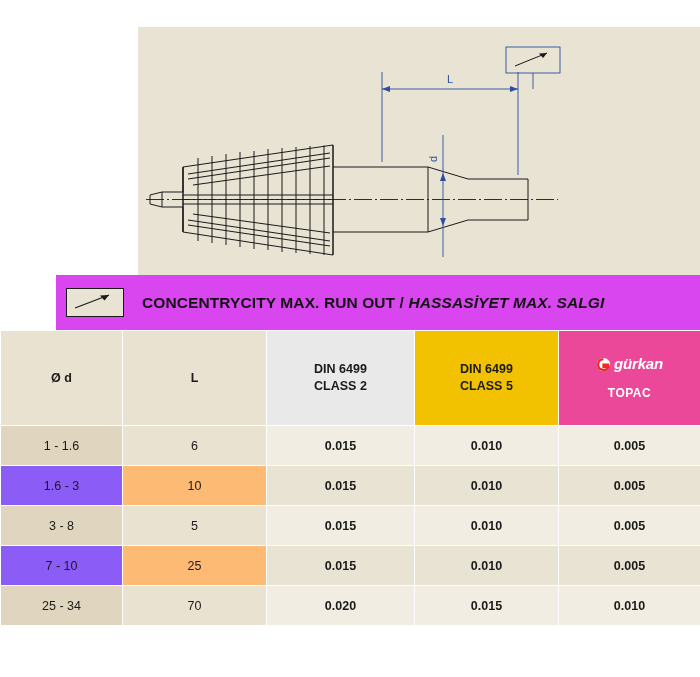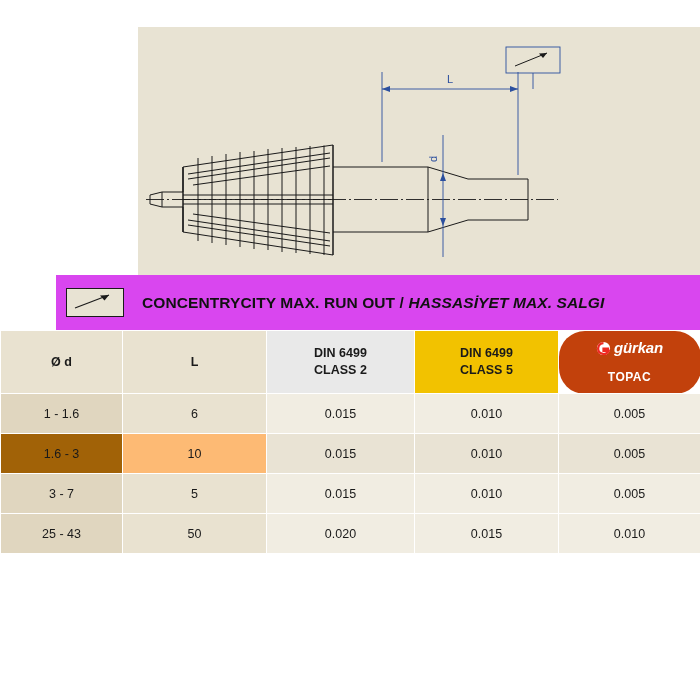--- a/index.html
+++ b/index.html
@@ -102,21 +102,21 @@
   thead th {
     height: 62px;
     font-weight: bold;
     vertical-align: middle;
     padding: 0;
   }
   th.h-od   { background: #e9e2d0; font-size: 13px; }
   th.h-l    { background: #e9e2d0; font-size: 13px; }
   th.h-c2   { background: #e9e9e9; font-size: 12.5px; line-height: 1.35; }
   th.h-c1   { background: #f2c200; font-size: 12.5px; line-height: 1.35; }
-  th.h-brand{ background: #c2410c; padding: 0; border-radius: 26px; }
+  th.h-brand{ background: #ec4899; padding: 16px; }
 
   .brand-inner {
     display: flex;
     flex-direction: column;
     align-items: center;
     justify-content: center;
     height: 100%;
     line-height: 1.05;
   }
   .brand-row {
@@ -139,22 +139,22 @@
     color: #ffffff;
     font-size: 12px;
     font-weight: bold;
     letter-spacing: 0.5px;
     margin-top: 15px;
   }
 
   tbody td { height: 39px; padding: 0; }
   td.col-od { background: #e0d6bf; font-weight: normal; }
   td.col-l  { background: #e9e2d0; }
-  td.col-v  { background: #f1ede2; }
-  tbody tr.alt td.col-od { background: #a16207; }
+  td.col-v  { background: #f1ede2; font-weight: bold; }
+  tbody tr.alt td.col-od { background: #8b5cf6; }
   tbody tr.alt td.col-l  { background: #fdba74; }
   tbody tr.alt td.col-v  { background: #e9e3d4; }
 
   
 </style>
 </head>
 <body>
 
 <div class="drawing-wrap">
   <div class="drawing-panel">
@@ -290,28 +290,35 @@
         <td class="col-v">0.005</td>
       </tr>
       <tr class="alt">
         <td class="col-od">1.6 - 3</td>
         <td class="col-l">10</td>
         <td class="col-v">0.015</td>
         <td class="col-v">0.010</td>
         <td class="col-v">0.005</td>
       </tr>
       <tr>
-        <td class="col-od">3 - 7</td>
+        <td class="col-od">3 - 8</td>
         <td class="col-l">5</td>
         <td class="col-v">0.015</td>
         <td class="col-v">0.010</td>
         <td class="col-v">0.005</td>
       </tr>
+      <tr class="alt">
+        <td class="col-od">7 - 10</td>
+        <td class="col-l">25</td>
+        <td class="col-v">0.015</td>
+        <td class="col-v">0.010</td>
+        <td class="col-v">0.005</td>
+      </tr>
       <tr>
-        <td class="col-od">25 - 43</td>
-        <td class="col-l">50</td>
+        <td class="col-od">25 - 34</td>
+        <td class="col-l">70</td>
         <td class="col-v">0.020</td>
         <td class="col-v">0.015</td>
         <td class="col-v">0.010</td>
       </tr>
     </tbody>
   </table>
 </div>
 
 </body></html>

